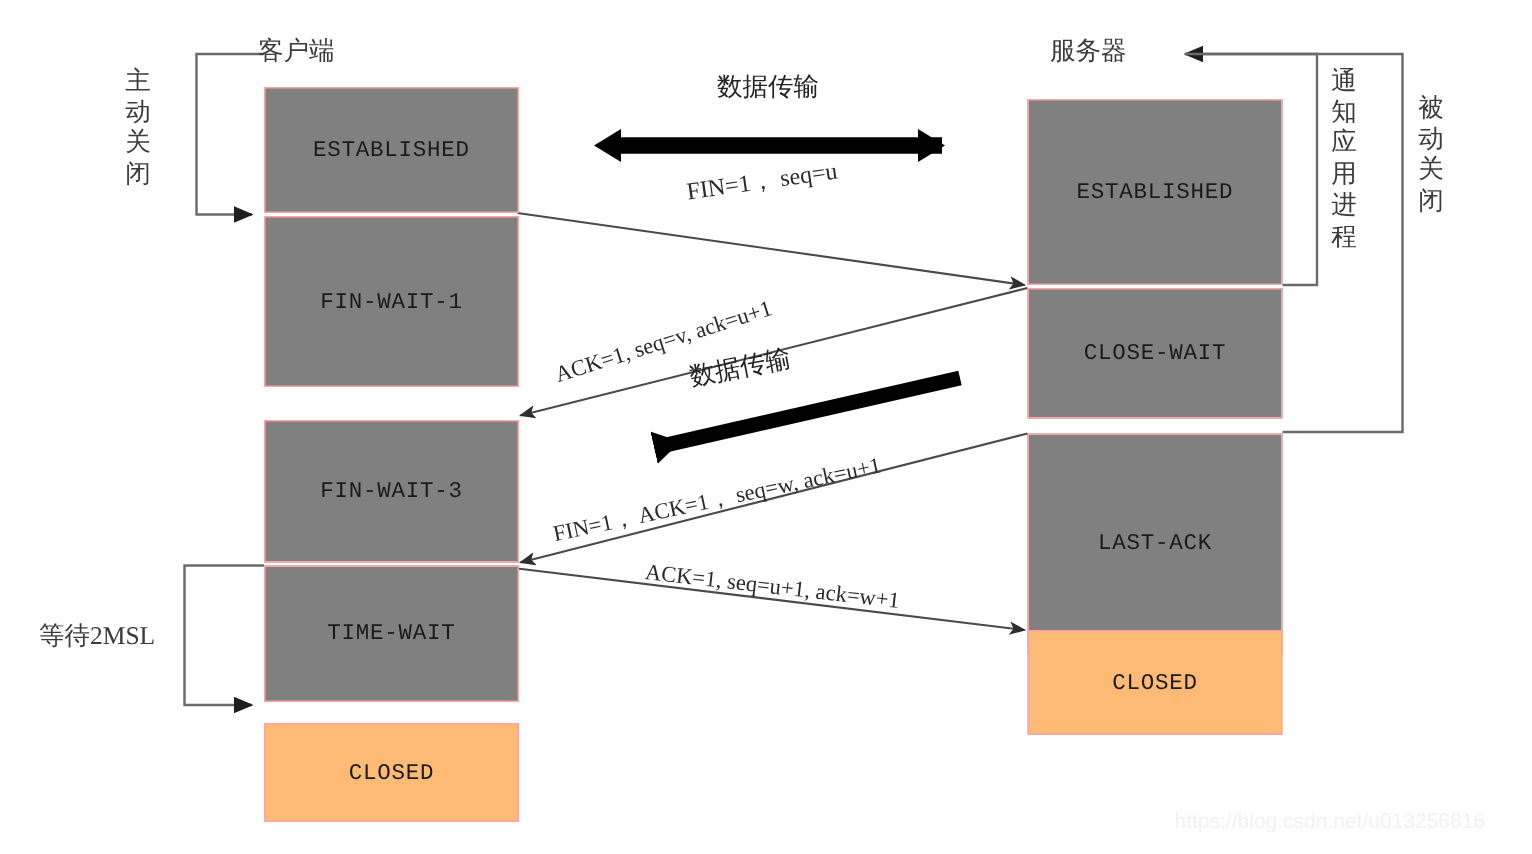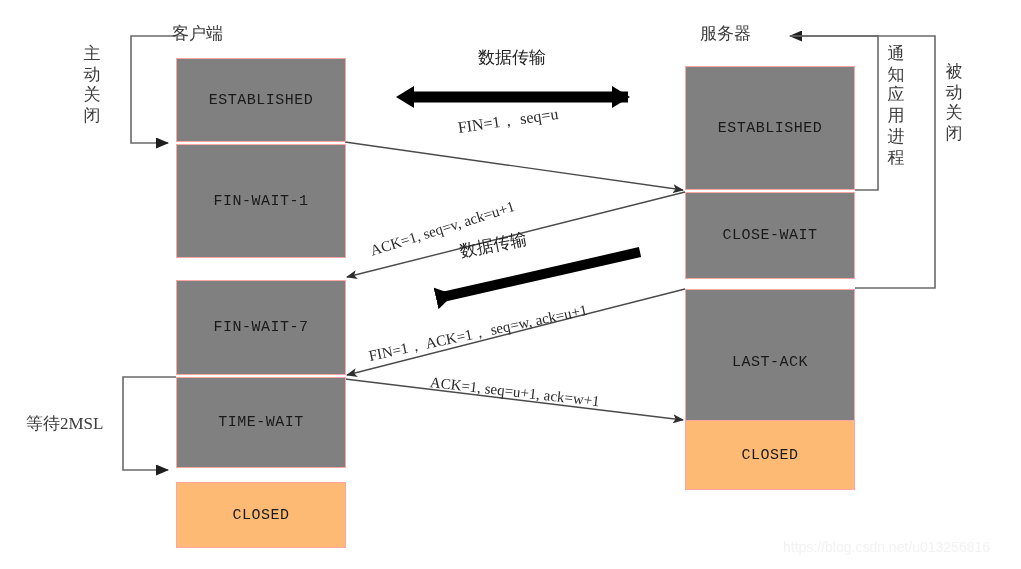--- a/index.html
+++ b/index.html
@@ -160,21 +160,21 @@
     <span>关</span>
     <span>闭</span>
   </div>
 
   <div class="side-label" style="left:26px; top:412px;">等待2MSL</div>
 
   <div class="state-box shade-normal" style="left:176px; top:58px; width:170px; height:84px;">ESTABLISHED</div>
 
   <div class="state-box shade-normal" style="left:176px; top:144px; width:170px; height:114px;">FIN-WAIT-1</div>
 
-  <div class="state-box shade-normal" style="left:176px; top:280px; width:170px; height:95px;">FIN-WAIT-7</div>
+  <div class="state-box shade-normal" style="left:176px; top:280px; width:170px; height:95px;">FIN-WAIT-3</div>
 
   <div class="state-box shade-normal" style="left:176px; top:377px; width:170px; height:91px;">TIME-WAIT</div>
 
   <div class="state-box shade-dark" style="left:176px; top:482px; width:170px; height:66px;">CLOSED</div>
 
   <div class="side-label" style="left:700px; top:22px;font-family:Liberation Serif, serif;">服务器</div>
 
   <div class="vlabel" style="left:886px; top:44px;">
     <span>通</span>
     <span>知</span>

